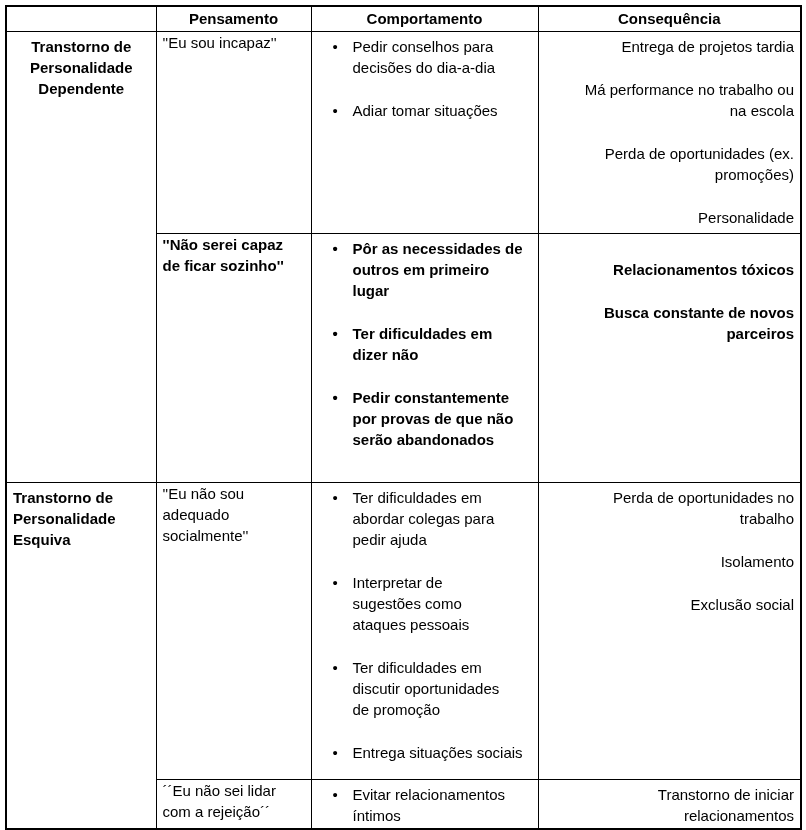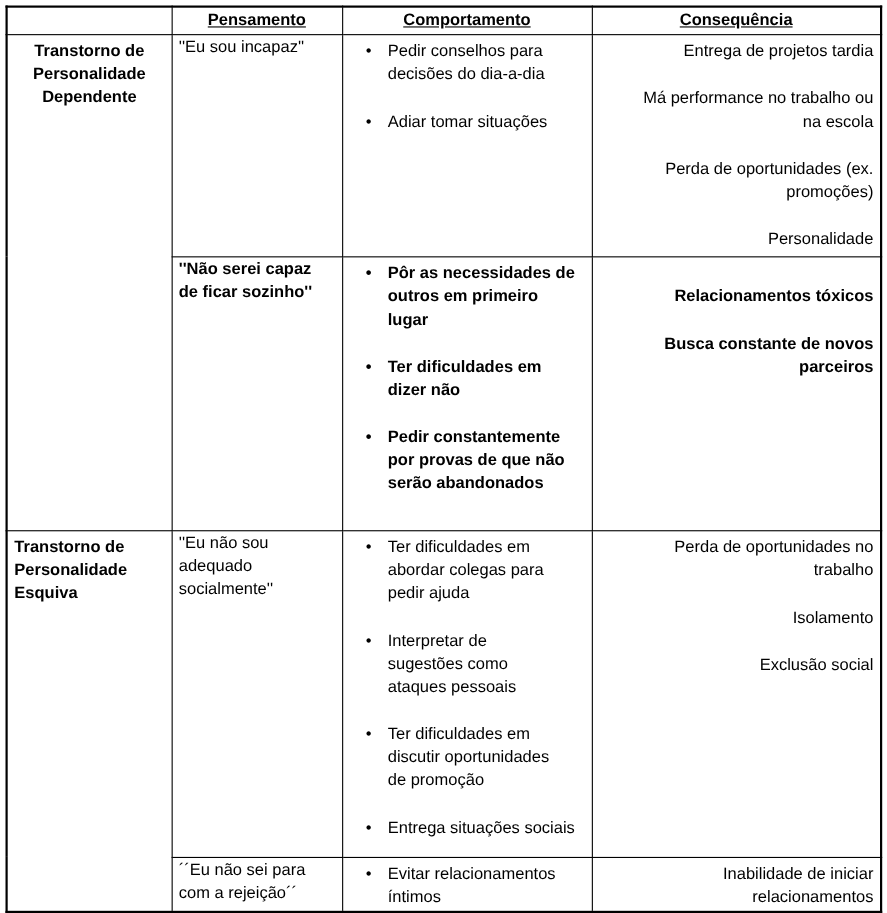--- a/index.html
+++ b/index.html
@@ -30,21 +30,20 @@
     vertical-align: top;
     padding: 2px 6px;
     box-sizing: border-box;
     overflow: hidden;
   }
   th {
     font-weight: bold;
     text-align: center;
     height: 25px;
     padding: 1px 2px;
-    text-decoration: underline;
   }
   tr.r1 td { height: 202px; }
   tr.r2 td { height: 249px; font-weight: bold; }
   tr.r3 td { height: 297px; }
   tr.r4 td { height: 44px; }
   td.disorder {
     font-weight: bold;
     white-space: pre-line;
     height: auto;
     padding-top: 4px;
@@ -191,28 +190,28 @@
       </td>
       <td class="c-cell">
         <div class="para">Perda de oportunidades no
 trabalho</div>
         <div class="para">Isolamento</div>
         <div class="para">Exclusão social</div>
       </td>
     </tr>
 
     <tr class="r4">
-      <td class="thought">´´Eu não sei para
+      <td class="thought">´´Eu não sei lidar
 com a rejeição´´</td>
       <td class="b-cell">
         <div class="b-item">
           <span class="bullet">•</span>
           <span class="b-text">Evitar relacionamentos
 íntimos</span>
         </div>
       </td>
       <td class="c-cell">
-        <div class="para">Inabilidade de iniciar
+        <div class="para">Transtorno de iniciar
 relacionamentos</div>
       </td>
     </tr>
   </tbody>
 </table>
 
 </body></html>

